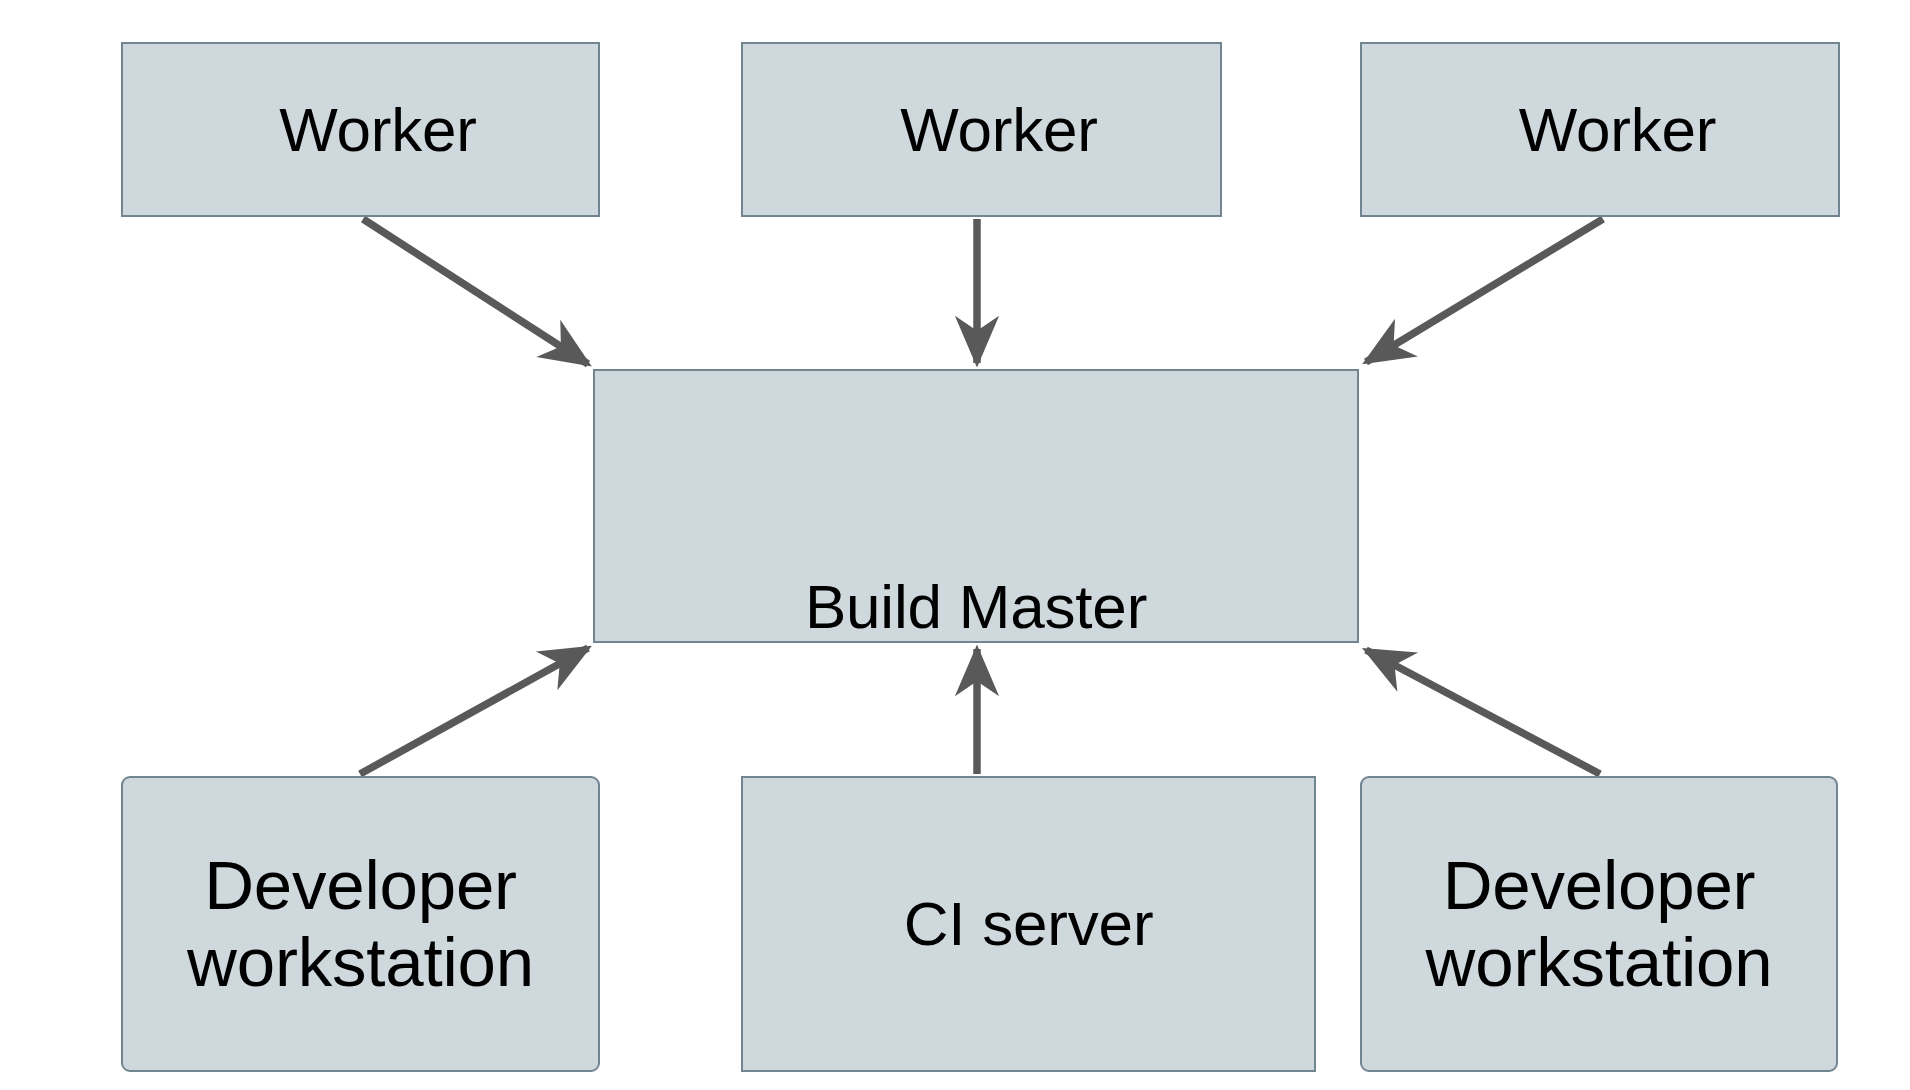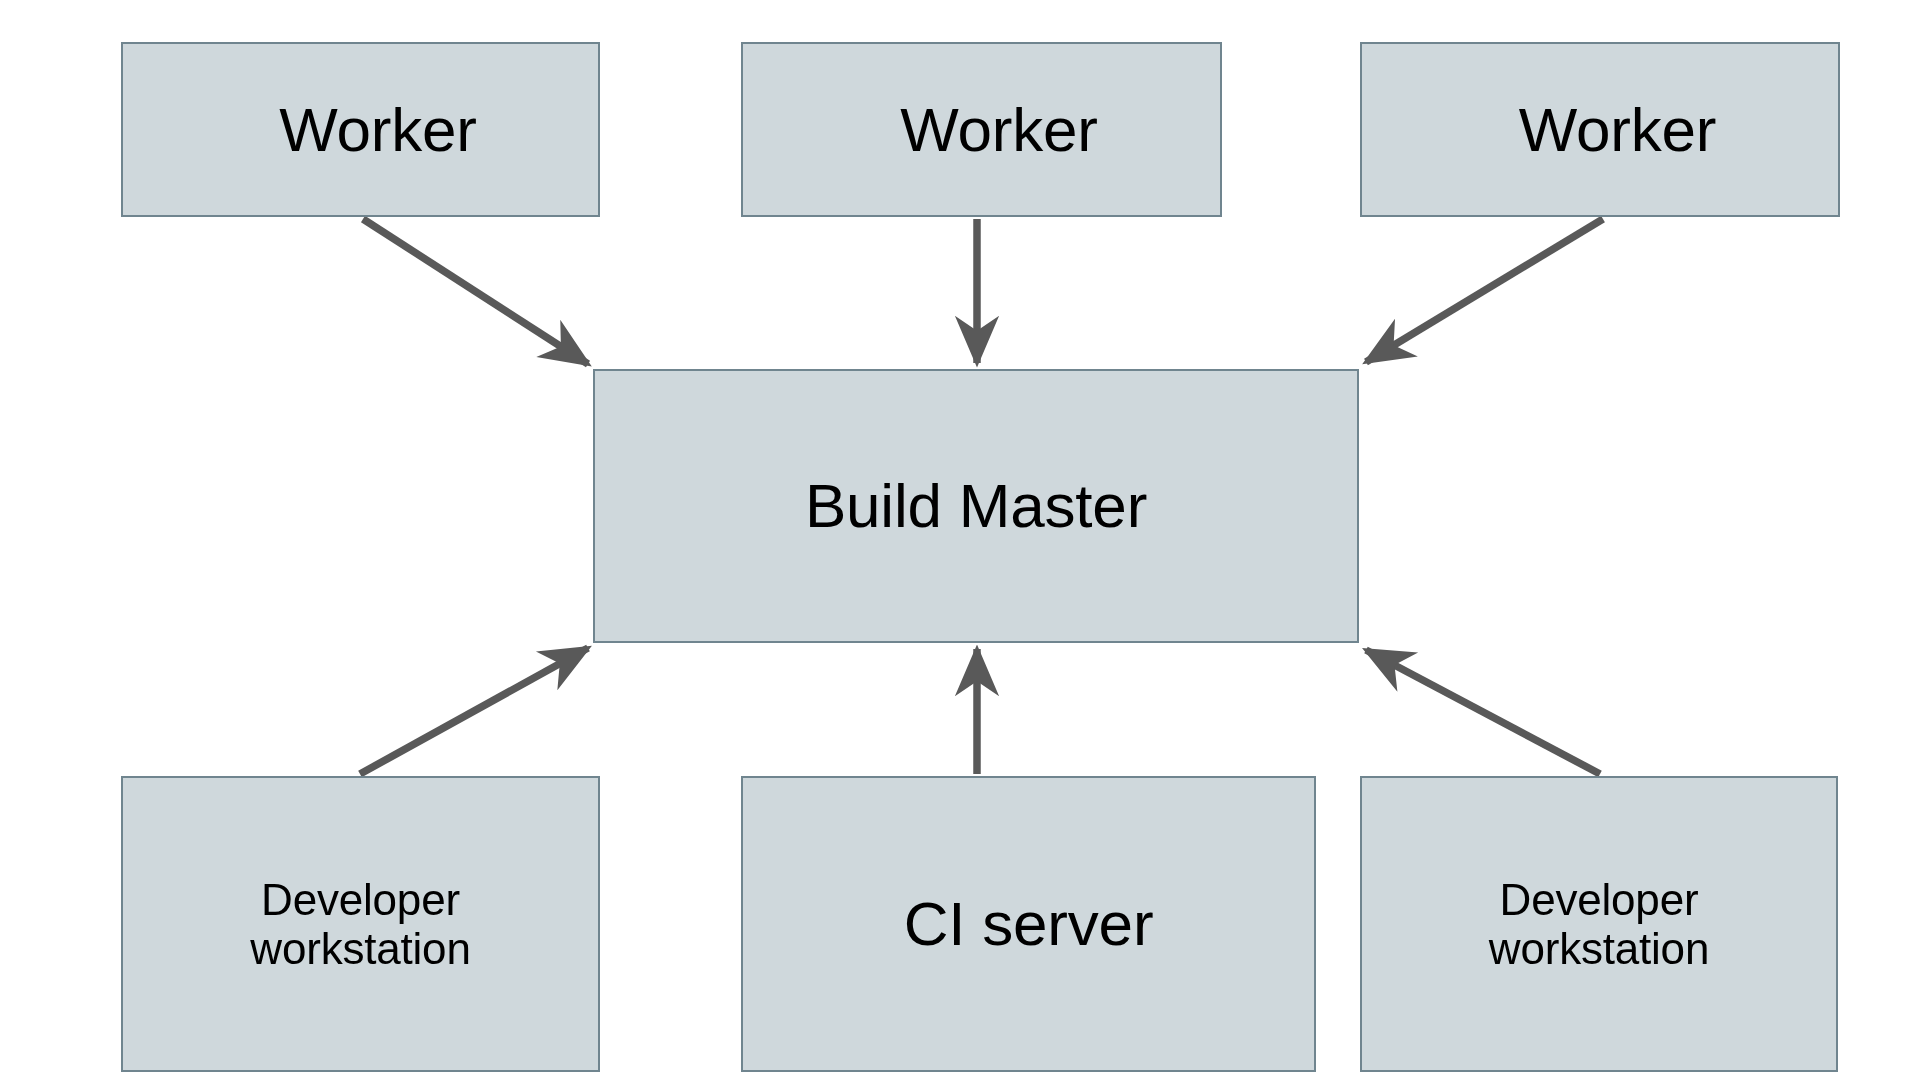--- a/index.html
+++ b/index.html
@@ -39,23 +39,23 @@
     color: #000000;
     z-index: 2;
   }
   .node-label {
     font-weight: 400;
     line-height: 1.12;
     white-space: pre-line;
     letter-spacing: -0.2px;
   }
   .node-worker  { font-size: 62px; padding-left: 35px; }
-  .node-master  { font-size: 62px; }
+  .node-master  { font-size: 62px; align-items: flex-end; }
   .node-ci      { font-size: 62px; }
-  .node-dev     { font-size: 44px; }
+  .node-dev     { font-size: 69px; border-radius: 9px; }
 
   
   #node-worker-1 { left: 121px; top: 42px;  width: 479px; height: 175px; }
   #node-worker-2 { left: 741px; top: 42px;  width: 481px; height: 175px; }
   #node-worker-3 { left: 1360px; top: 42px; width: 480px; height: 175px; }
   
   #node-build-master { left: 593px; top: 369px; width: 766px; height: 274px; }
   
   #node-dev-left  { left: 121px;  top: 776px; width: 479px; height: 296px; }
   #node-ci-server { left: 741px;  top: 776px; width: 575px; height: 296px; }

